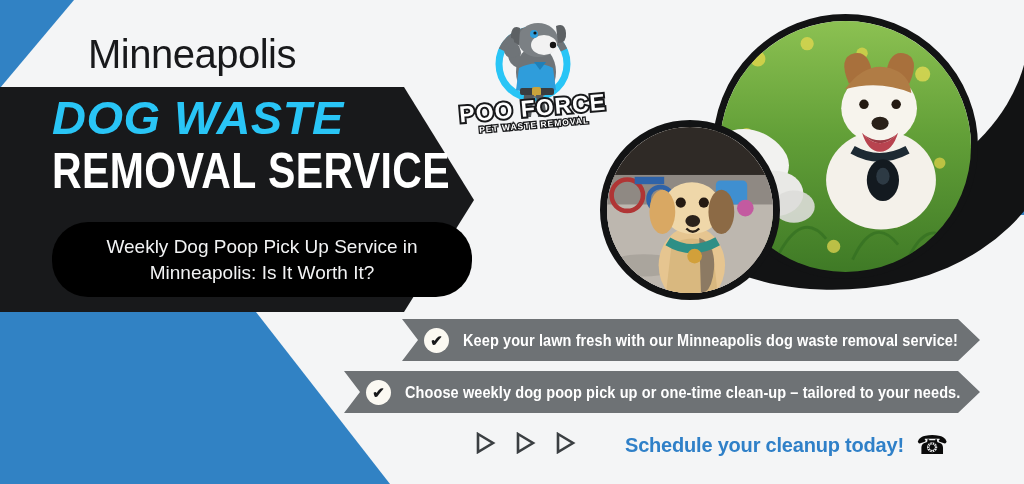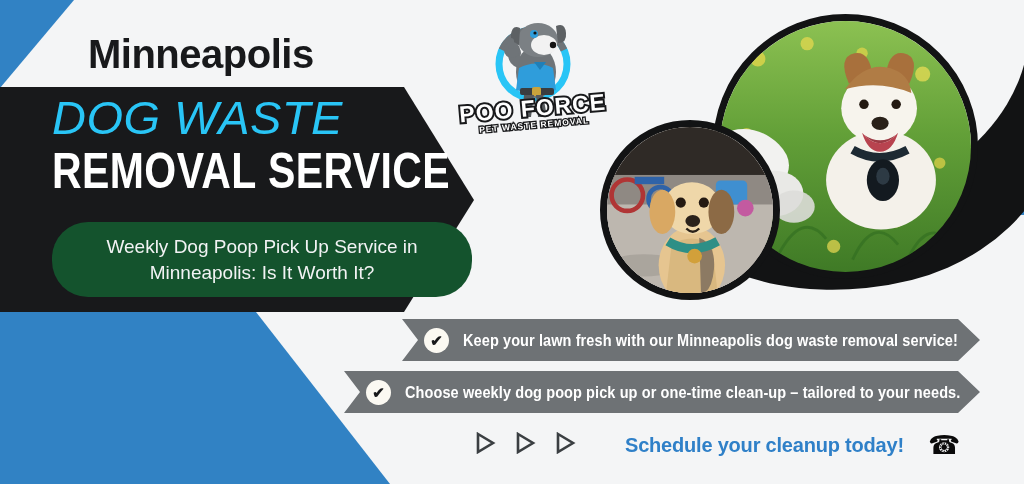--- a/index.html
+++ b/index.html
@@ -67,34 +67,34 @@
     width: 390px; height: 172px;
     background: #3182c4;
     clip-path: polygon(0 0, 256px 0, 390px 172px, 0 172px);
   }
 
   
   .city-title {
     position: absolute;
     left: 88px; top: 32px;
     font-size: 40px;
-    font-weight: bold;
+    font-weight: normal;
     letter-spacing: -0.5px;
     color: #18191b;
     z-index: 6;
   }
   .headline-wrap {
     position: absolute;
     left: 52px; top: 94px;
     z-index: 6;
   }
   .headline-1 {
     font-size: 47px;
     font-style: italic;
-    font-weight: 400;
+    font-weight: 700;
     letter-spacing: 0.5px;
     color: #29c5f6;
     line-height: 1.02;
   }
   .headline-2 {
     margin-top: 4px;
     font-size: 50px;
     font-weight: bold;
     letter-spacing: 0.5px;
     color: #ffffff;
@@ -104,21 +104,21 @@
     white-space: nowrap;
   }
 
   .subtitle-pill {
     position: absolute;
     left: 52px; top: 222px;
     width: 420px;
     box-sizing: border-box;
     padding: 12px 26px;
     border-radius: 36px;
-    background: #14532d;
+    background: #000000;
     color: #f2f3f4;
     font-size: 19px;
     line-height: 1.35;
     text-align: center;
     z-index: 7;
   }
 
   
   .logo {
     position: absolute;
@@ -205,21 +205,21 @@
     gap: 18px;
     z-index: 6;
   }
   .arrows svg { display: block; }
 
   .cta {
     position: absolute;
     left: 625px; top: 432px;
     display: flex;
     align-items: center;
-    gap: 24px;
+    gap: 12px;
     z-index: 6;
   }
   .cta-text {
     color: #2f80c8;
     font-size: 20px;
     font-weight: bold;
     letter-spacing: -0.2px;
     white-space: nowrap;
   }
   .cta-phone {

